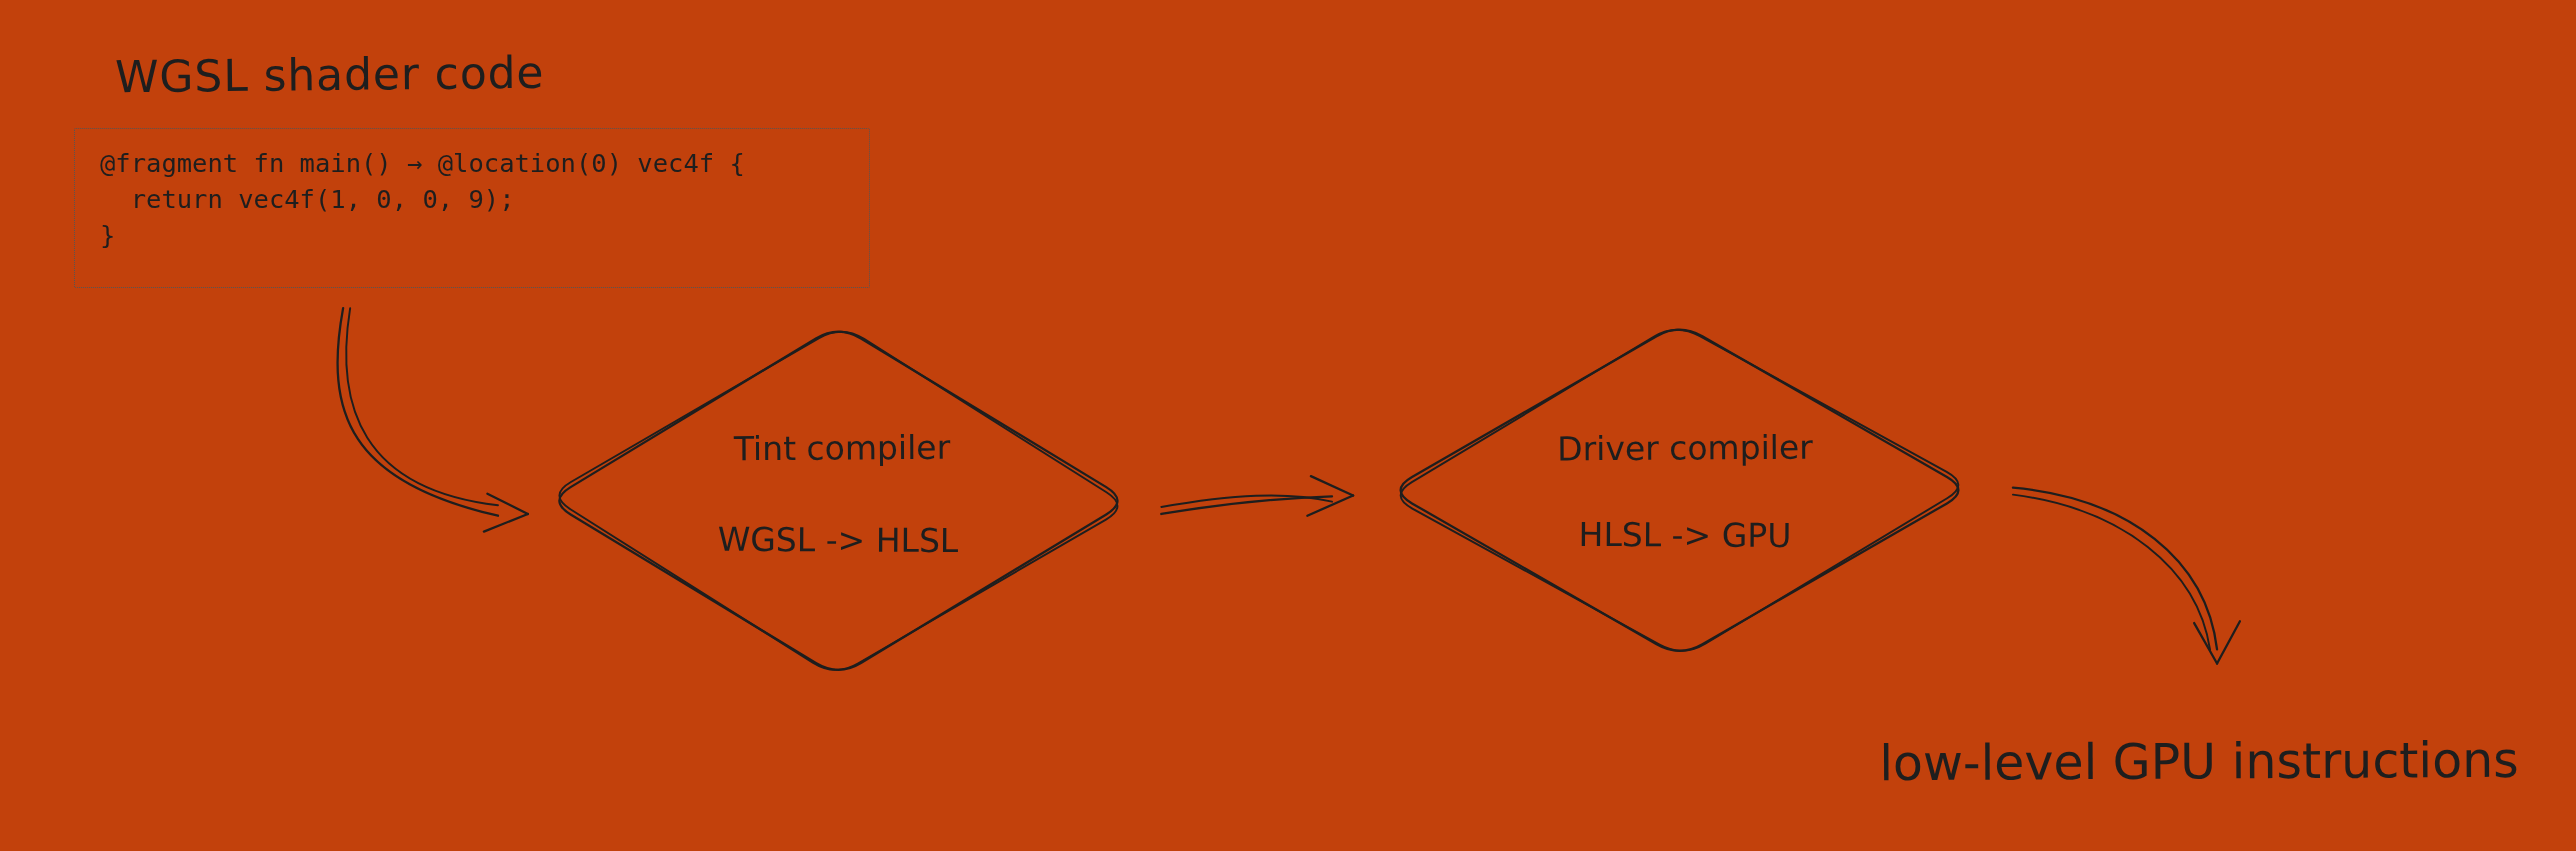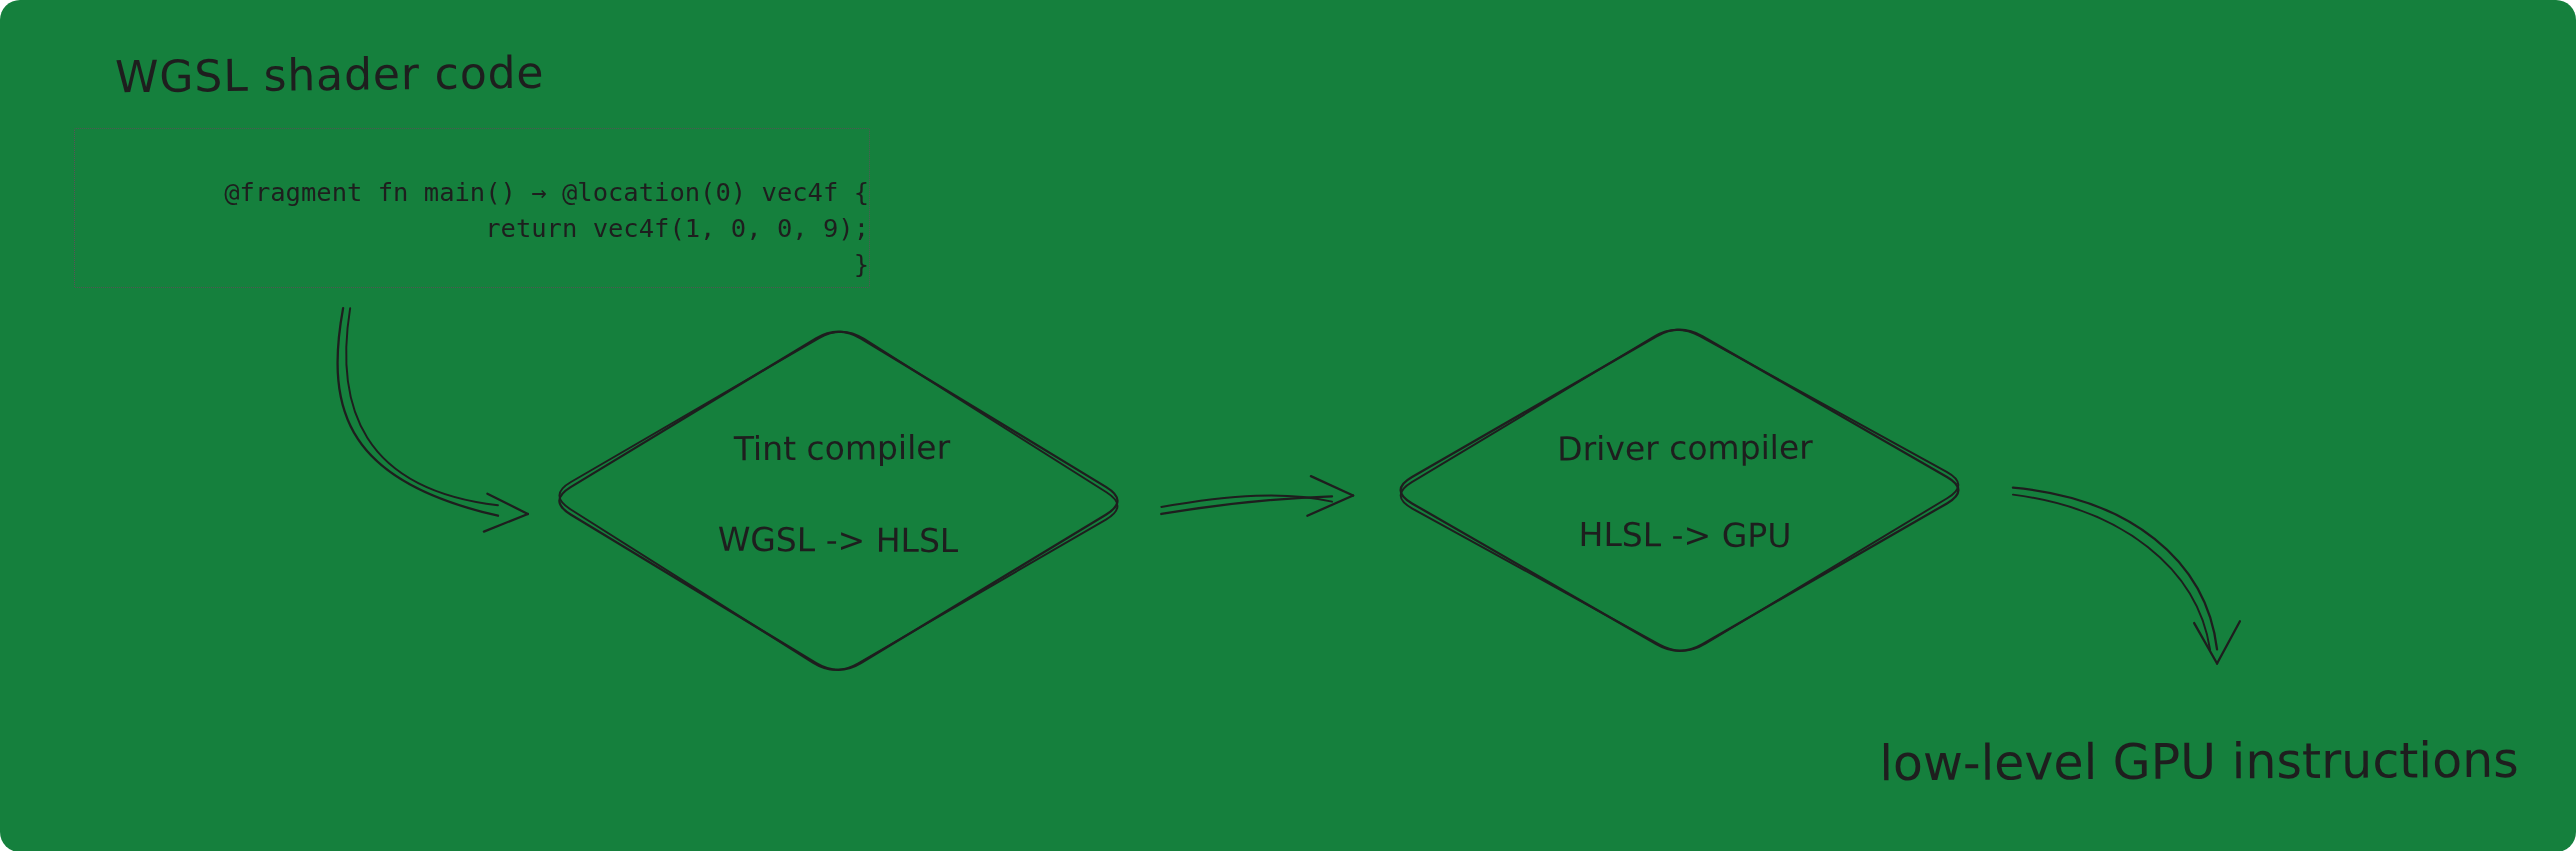--- a/index.html
+++ b/index.html
@@ -5,23 +5,22 @@
   html, body {
     margin: 0;
     padding: 0;
     background: #ffffff;
     font-family: "DejaVu Sans", sans-serif;
   }
   #canvas {
     position: relative;
     width: 2576px;
     height: 852px;
-    background: #15803d;
+    background: #c2410c;
     overflow: hidden;
-    border-radius: 20px;
   }
   #sketch-layer {
     position: absolute;
     left: 0; top: 0;
     width: 2576px;
     height: 852px;
   }
   .hand {
     font-family: "DejaVu Sans", sans-serif;
     color: #1e1e1e;
@@ -37,22 +36,21 @@
   }
   .code-box {
     position: absolute;
     left: 74px;
     top: 128px;
     width: 796px;
     height: 160px;
     border: 1.8px dotted #555555;
     border-radius: 1.8px;
     box-sizing: border-box;
-    padding: 45px 0 0 25px;
-    text-align: right;
+    padding: 16px 0 0 25px;
   }
   .code-line {
     font-family: "DejaVu Sans Mono", monospace;
     font-size: 25.5px;
     line-height: 36px;
     color: #1e1e1e;
     white-space: pre;
   }
   .node-label {
     position: absolute;

